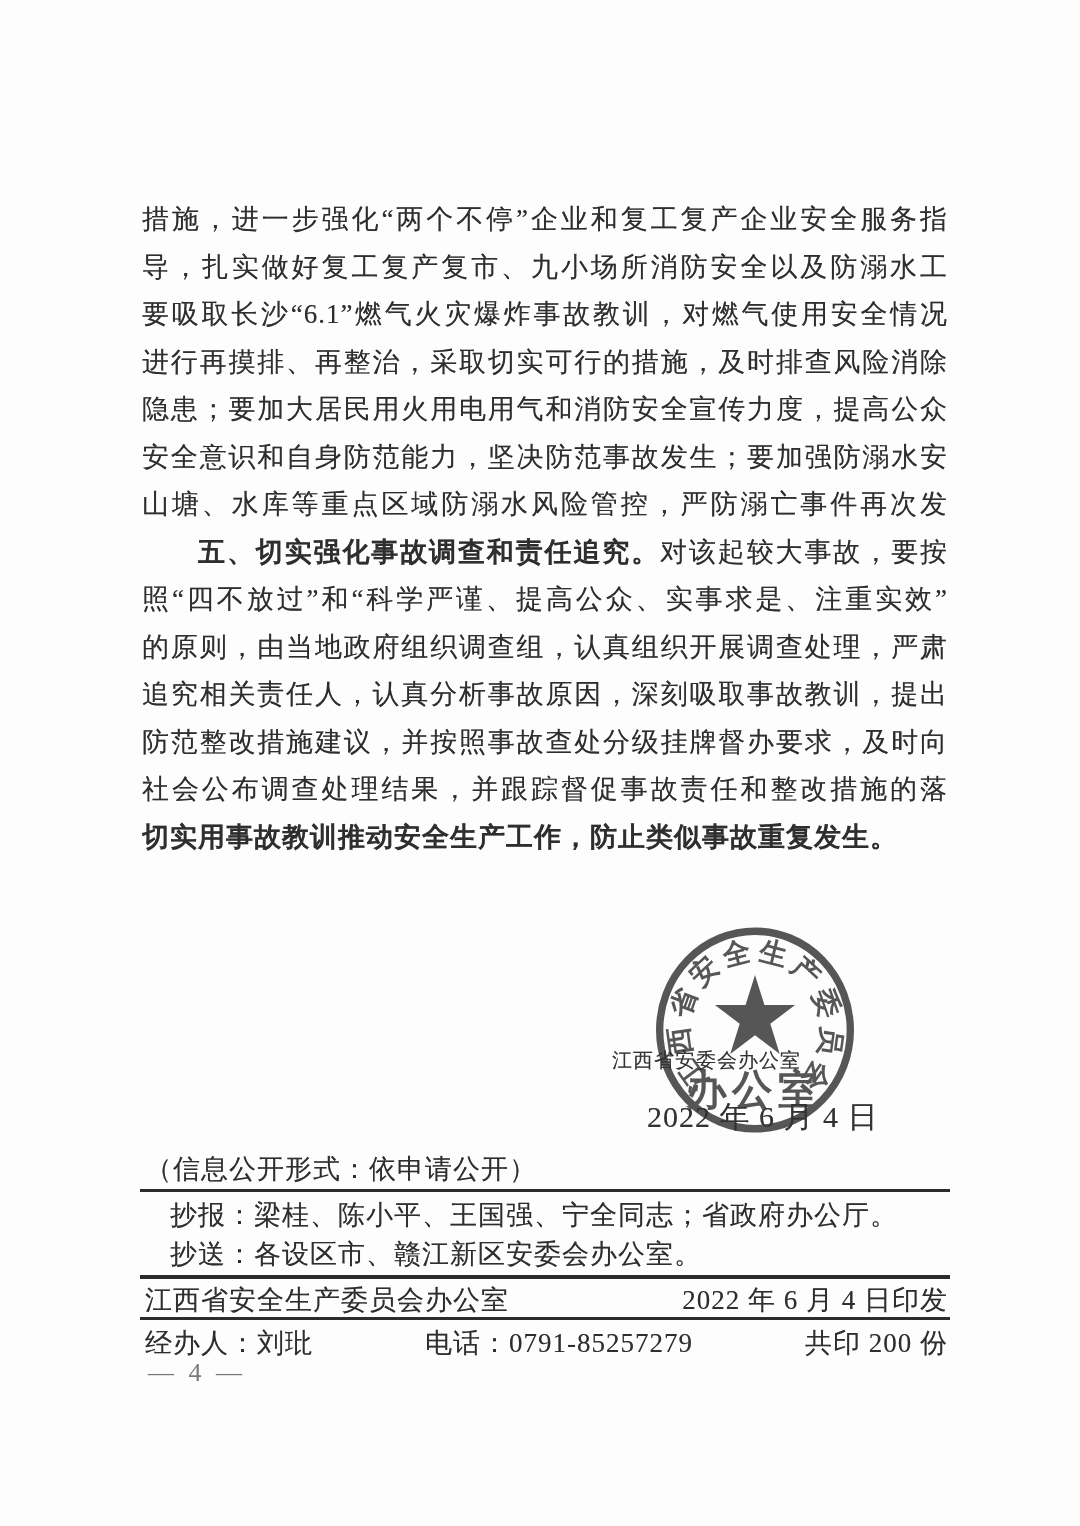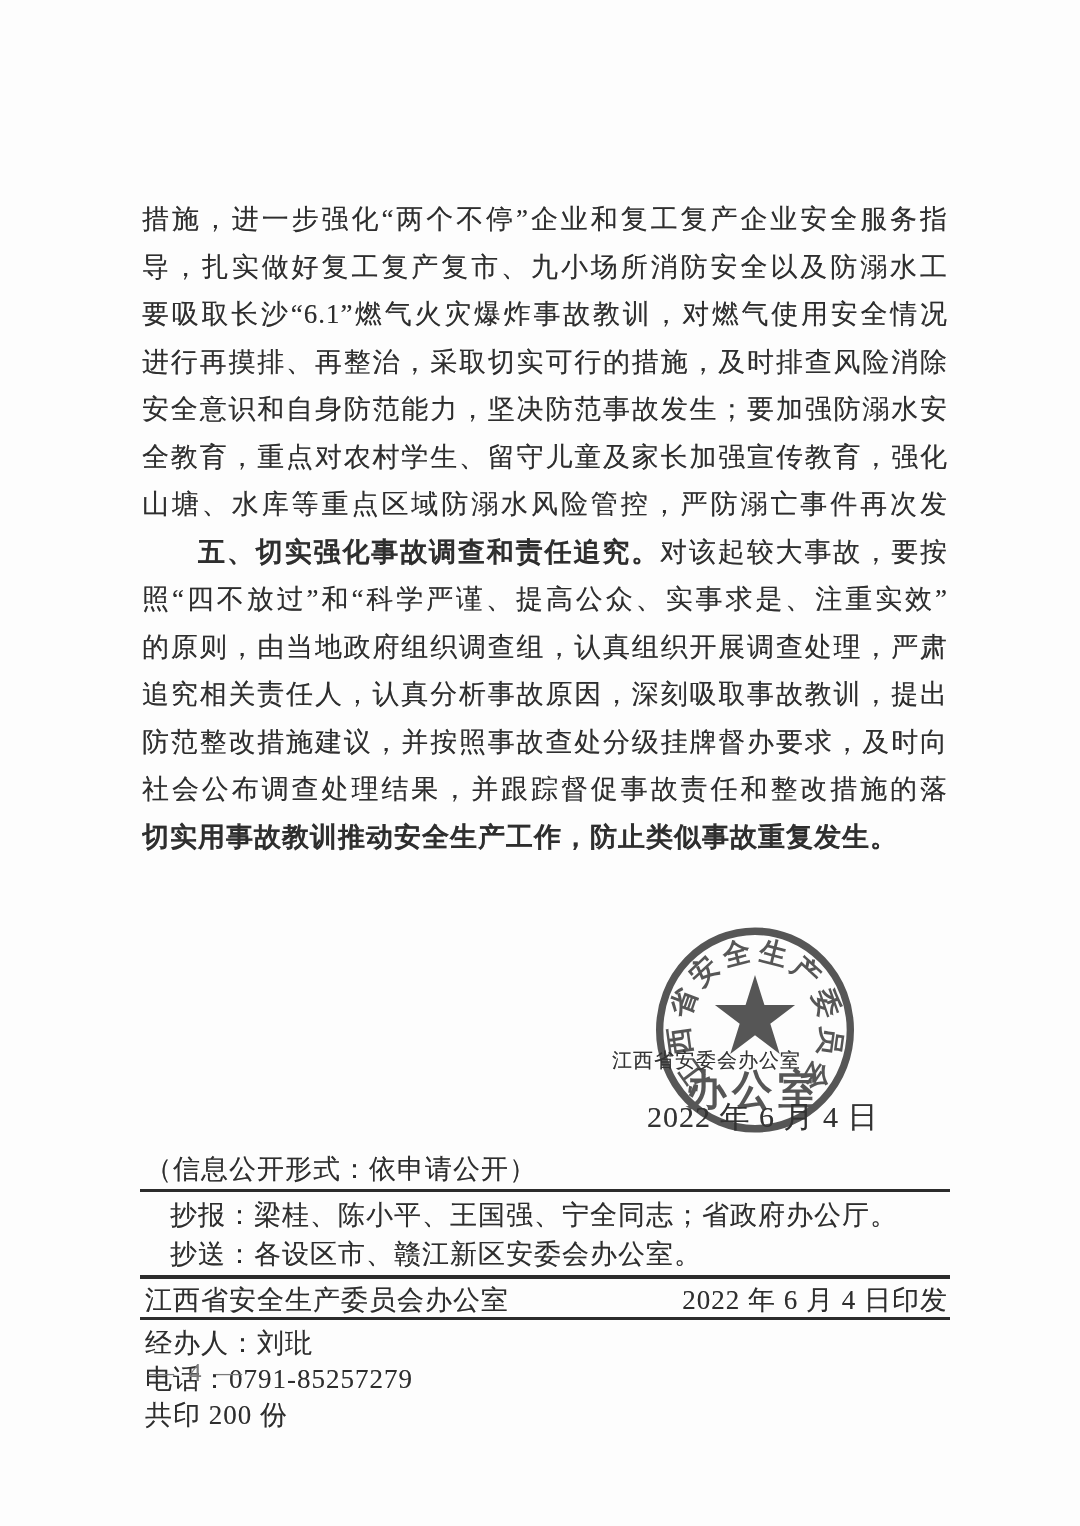--- a/index.html
+++ b/index.html
@@ -65,39 +65,38 @@
     position:absolute;left:145px;top:1282px;width:803px;
     display:flex;justify-content:space-between;
     font-size:27px;letter-spacing:1px;
     text-shadow:0 0 0.5px rgba(40,40,40,.4);
   }
   .handler-row{
     position:absolute;left:145px;top:1325px;width:803px;
     display:flex;justify-content:space-between;
     font-size:27px;letter-spacing:1px;
     text-shadow:0 0 0.5px rgba(40,40,40,.4);
-    flex-direction:column;
   }
   .page-number{
     position:absolute;left:148px;top:1358px;
     font-size:26px;letter-spacing:4px;color:#7a7a7a;
   }
 </style>
 </head>
 <body>
 
 <div class="page">
 
   <div class="content">
     <div class="line">措施，进一步强化“两个不停”企业和复工复产企业安全服务指</div>
     <div class="line">导，扎实做好复工复产复市、九小场所消防安全以及防溺水工作。</div>
     <div class="line">要吸取长沙“6.1”燃气火灾爆炸事故教训，对燃气使用安全情况</div>
     <div class="line">进行再摸排、再整治，采取切实可行的措施，及时排查风险消除</div>
+    <div class="line">隐患；要加大居民用火用电用气和消防安全宣传力度，提高公众</div>
     <div class="line">安全意识和自身防范能力，坚决防范事故发生；要加强防溺水安</div>
-    <div class="line">全教育，重点对农村学生、留守儿童及家长加强宣传教育，强化</div>
     <div class="line">山塘、水库等重点区域防溺水风险管控，严防溺亡事件再次发生。</div>
     <div class="line indent">
       <span class="bold">五、切实强化事故调查和责任追究。</span><span>对该起较大事故，要按</span>
     </div>
     <div class="line">照“四不放过”和“科学严谨、提高公众、实事求是、注重实效”</div>
     <div class="line">的原则，由当地政府组织调查组，认真组织开展调查处理，严肃</div>
     <div class="line">追究相关责任人，认真分析事故原因，深刻吸取事故教训，提出</div>
     <div class="line">防范整改措施建议，并按照事故查处分级挂牌督办要求，及时向</div>
     <div class="line">社会公布调查处理结果，并跟踪督促事故责任和整改措施的落实，</div>
     <div class="line natural">切实用事故教训推动安全生产工作，防止类似事故重复发生。</div>

